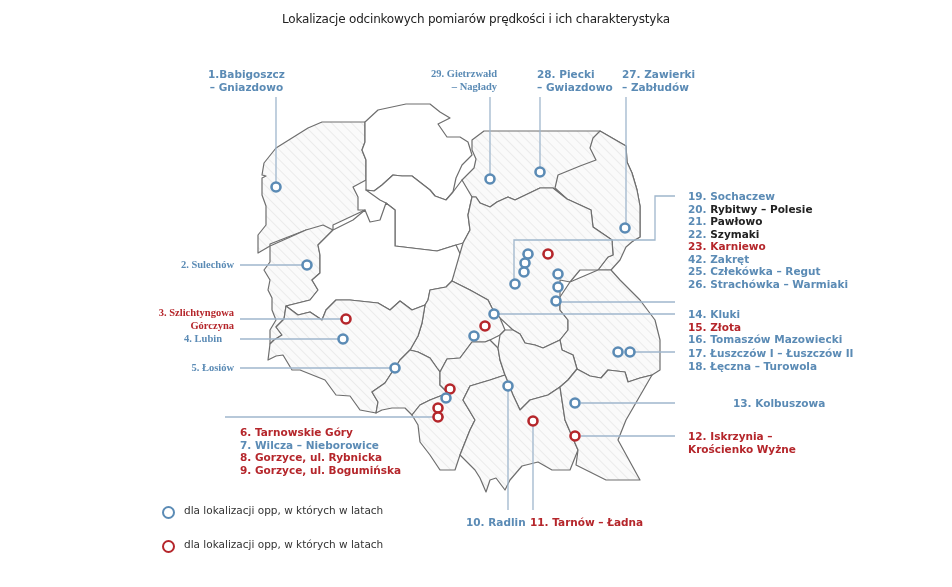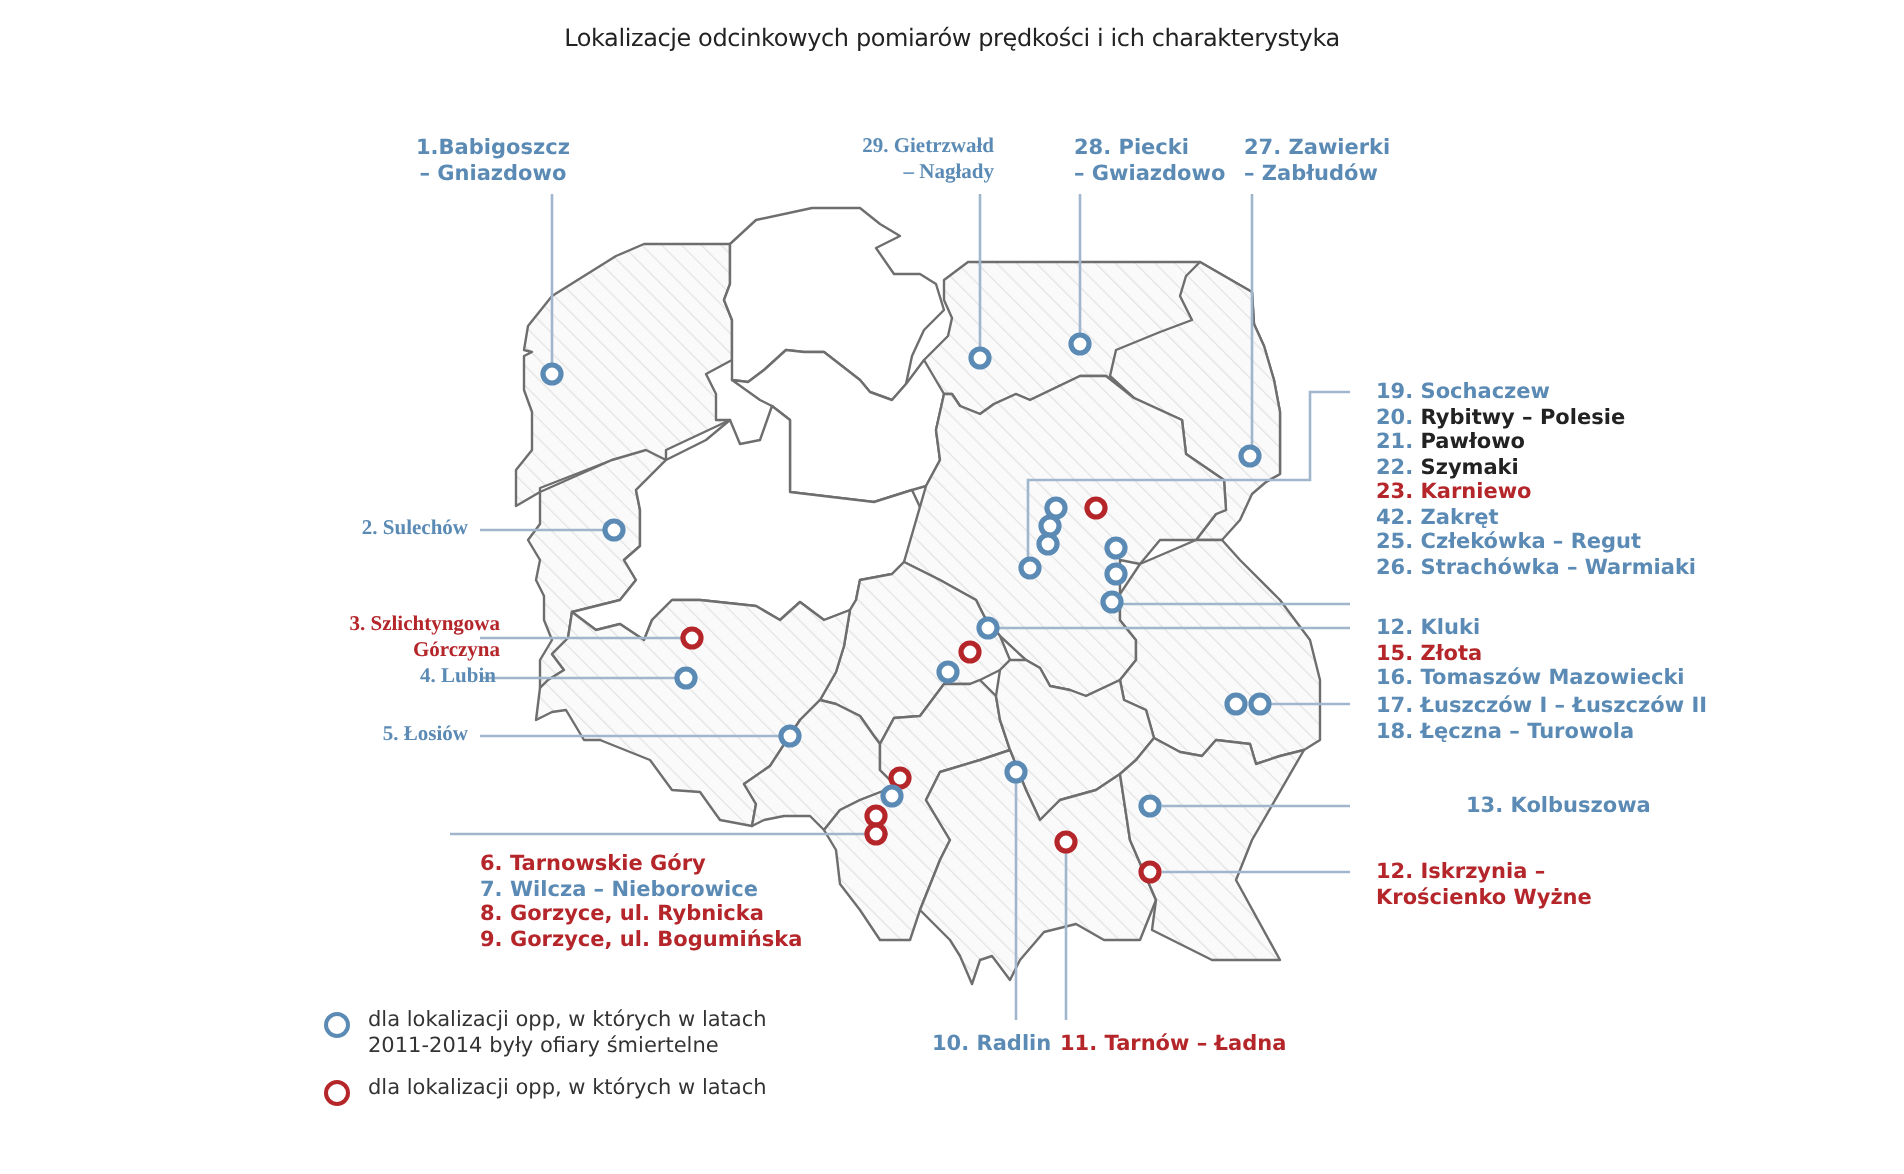--- a/index.html
+++ b/index.html
@@ -127,45 +127,45 @@
 <div class="lbl blue" style="left:537px;top:68px;">
   <div>28. Piecki</div>
   <div>– Gwiazdowo</div>
 </div>
 <div class="lbl blue" style="left:622px;top:68px;">
   <div>27. Zawierki</div>
   <div>– Zabłudów</div>
 </div>
 
 <div class="lbl blue right" style="left:160px;top:259px;width:74px;">2. Sulechów</div>
-<div class="lbl red right" style="left:156px;top:307px;width:94px;">
+<div class="lbl red right" style="left:140px;top:307px;width:94px;">
   <div>3. Szlichtyngowa</div>
   <div>Górczyna</div>
 </div>
-<div class="lbl blue right" style="left:174px;top:333px;width:74px;">4. Lubin</div>
+<div class="lbl blue right" style="left:148px;top:333px;width:74px;">4. Lubin</div>
 <div class="lbl blue right" style="left:160px;top:362px;width:74px;">5. Łosiów</div>
 
 <div class="lbl" style="left:240px;top:426px;">
   <div class="red">6. Tarnowskie Góry</div>
   <div class="blue">7. Wilcza – Nieborowice</div>
   <div class="red">8. Gorzyce, ul. Rybnicka</div>
   <div class="red">9. Gorzyce, ul. Bogumińska</div>
 </div>
 
 <div class="lbl blue" style="left:466px;top:516px;">10. Radlin</div>
 <div class="lbl red" style="left:530px;top:516px;">11. Tarnów – Ładna</div>
 
 <div class="lbl red" style="left:688px;top:430px;">
   <div>12. Iskrzynia –</div>
   <div>Krościenko Wyżne</div>
 </div>
 <div class="lbl blue" style="left:688px;top:397px;margin-left:45px;">13. Kolbuszowa</div>
 
 <div class="lbl" style="left:688px;top:308px;">
-  <div class="blue">12. Kluki</div>
+  <div class="blue">14. Kluki</div>
   <div class="red">15. Złota</div>
   <div class="blue">16. Tomaszów Mazowiecki</div>
 </div>
 <div class="lbl" style="left:688px;top:347px;">
   <div class="blue">17. Łuszczów I – Łuszczów II</div>
   <div class="blue">18. Łęczna – Turowola</div>
 </div>
 
 <div class="lbl" style="left:688px;top:190px;">
   <div class="blue">19. Sochaczew</div>
@@ -175,21 +175,20 @@
   <div class="red">23. Karniewo</div>
   <div class="blue">42. Zakręt</div>
   <div class="blue">25. Człeków­ka – Regut</div>
   <div class="blue">26. Strachówka – Warmiaki</div>
 </div>
 
 <div class="legend" style="top:504px;">
   <span class="ring" style="border-color:#5b8bb5;"></span>
   <div class="txt">
     <div>dla lokalizacji opp, w których w latach</div>
-    <div>2011-2014 były ofiary śmiertelne</div>
   </div>
 </div>
 <div class="legend" style="top:538px;">
   <span class="ring" style="border-color:#b5262b;"></span>
   <div class="txt">
     <div>dla lokalizacji opp, w których w latach</div>
   </div>
 </div>
 
 </body></html>

